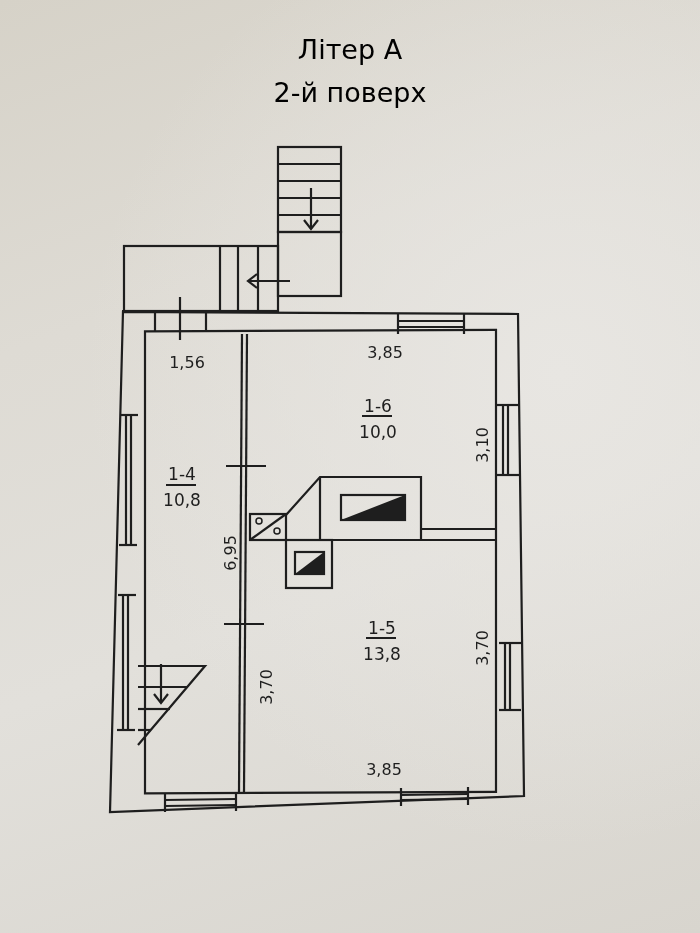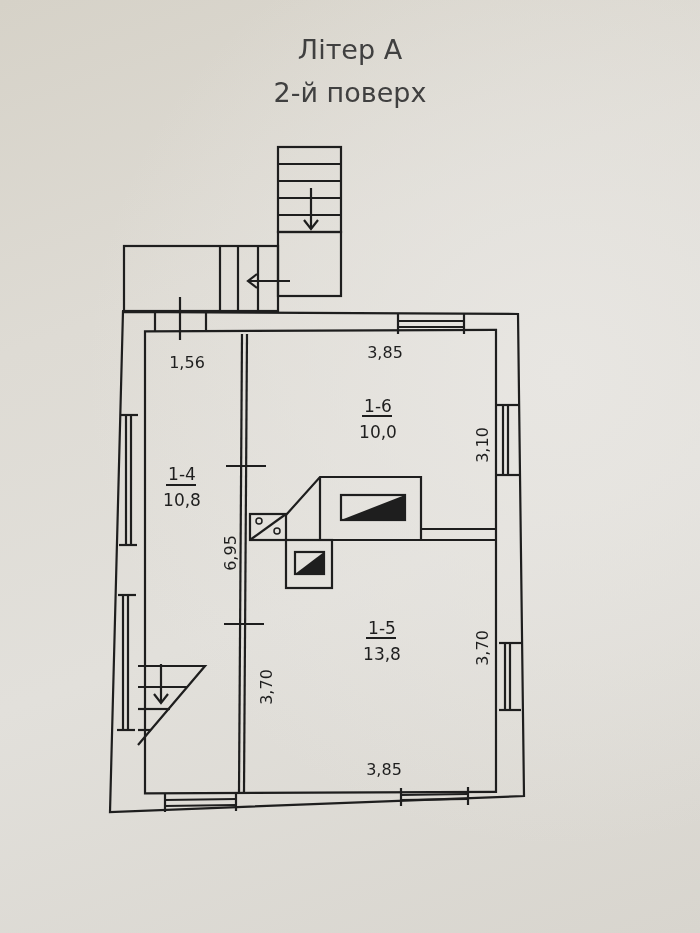--- a/index.html
+++ b/index.html
@@ -1,21 +1,21 @@
 <!DOCTYPE html>
 <html><head>
   <meta charset="utf-8">
   <style>
     html,body{margin:0;padding:0;}
     body{width:700px;height:933px;overflow:hidden;background:#d9d6cf;font-family:"DejaVu Sans",sans-serif;position:relative;}
     .paper{position:absolute;left:0;top:0;width:700px;height:933px;
       background:
         radial-gradient(ellipse at 80% 40%, #e8e6e2 0%, rgba(232,230,226,0) 60%),
         linear-gradient(160deg,#d6d2c8 0%,#dedbd4 30%,#e2e0db 60%,#d8d5ce 100%);}
-    .title{position:absolute;left:0;width:700px;text-align:center;color:#404040;font-size:27px;}
+    .title{position:absolute;left:0;width:700px;text-align:center;color:#000000;font-size:27px;}
     .t1{top:34px;}
     .t2{top:77px;}
     svg{position:absolute;left:0;top:0;}
     .lbl{font-family:"DejaVu Sans",sans-serif;fill:#1e1e1e;}
   </style>
 </head>
 <body>
 
 <div class="paper"></div>
 

